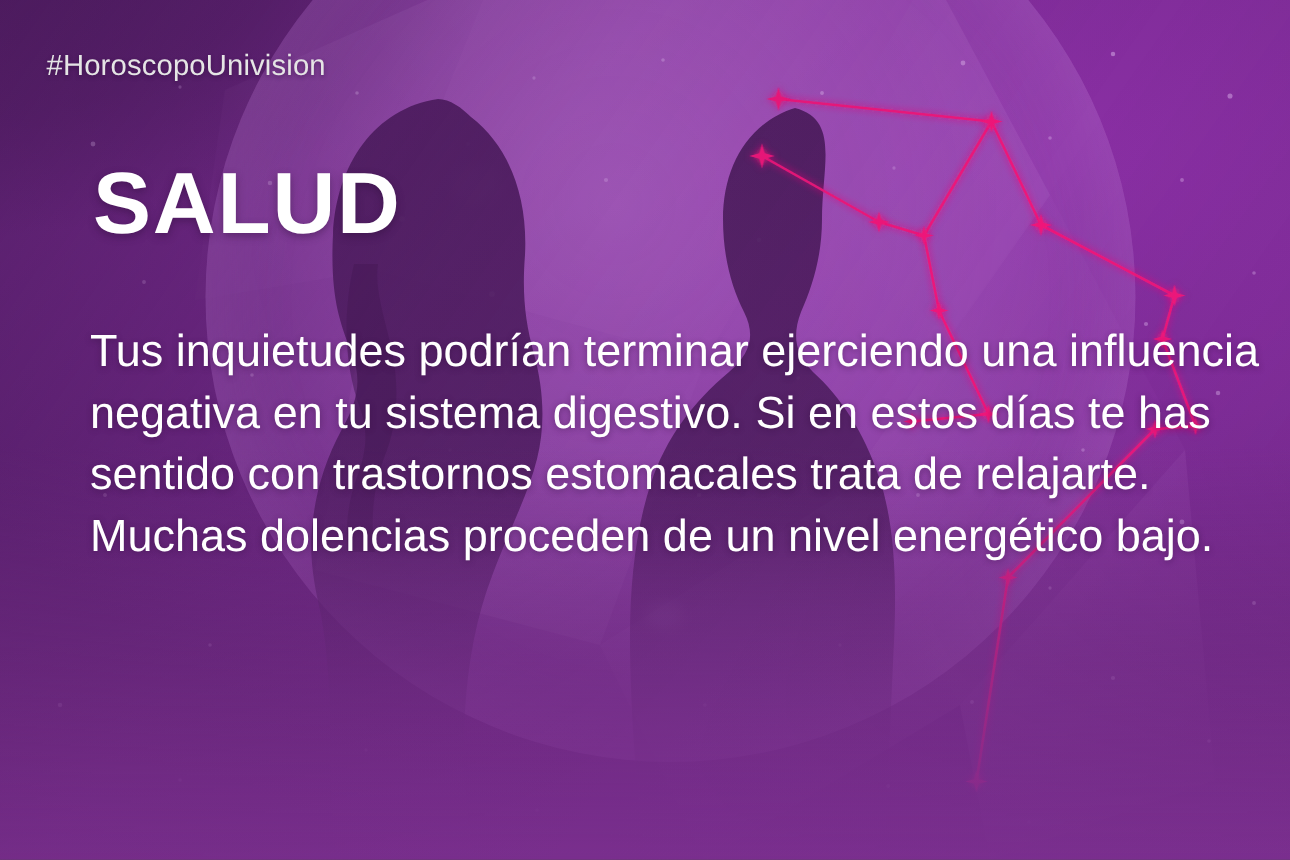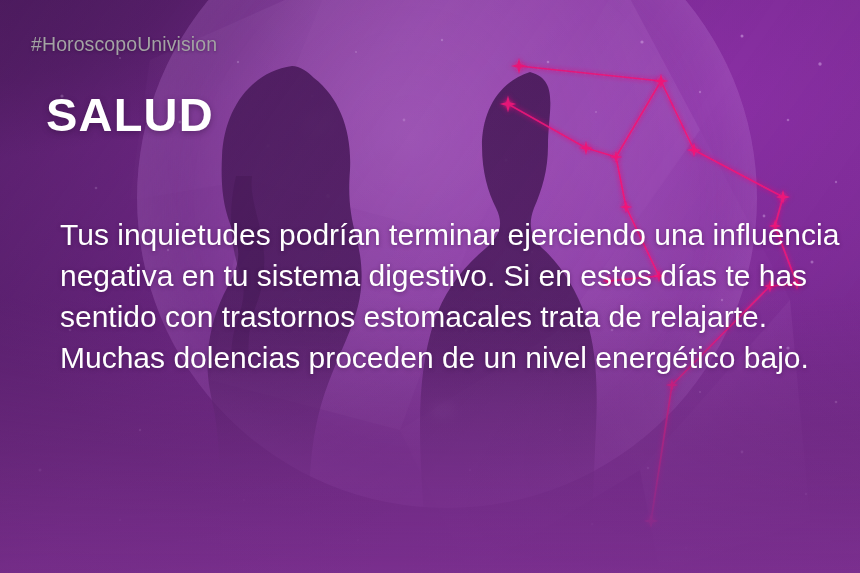--- a/index.html
+++ b/index.html
@@ -95,29 +95,29 @@
     position: absolute;
     inset: 0;
   }
   #hashtag {
     position: absolute;
     left: 31px;
     top: 33px;
     font-size: 19.5px;
     font-weight: 400;
     letter-spacing: 0.1px;
-    color: #a3a3a3;
+    color: #e5e5e5;
     text-shadow: 0 1px 3px rgba(40,10,50,0.45);
   }
   #headline {
     position: absolute;
     left: 46px;
     top: 91px;
-    margin: 0;
-    font-size: 47px;
+    margin: 16px;
+    font-size: 58px;
     font-weight: 700;
     letter-spacing: 1.2px;
     line-height: 1;
     color: #ffffff;
     text-shadow: 0 2px 6px rgba(40,10,50,0.40);
   }
   #body-copy {
     position: absolute;
     left: 44px;
     top: 198px;

